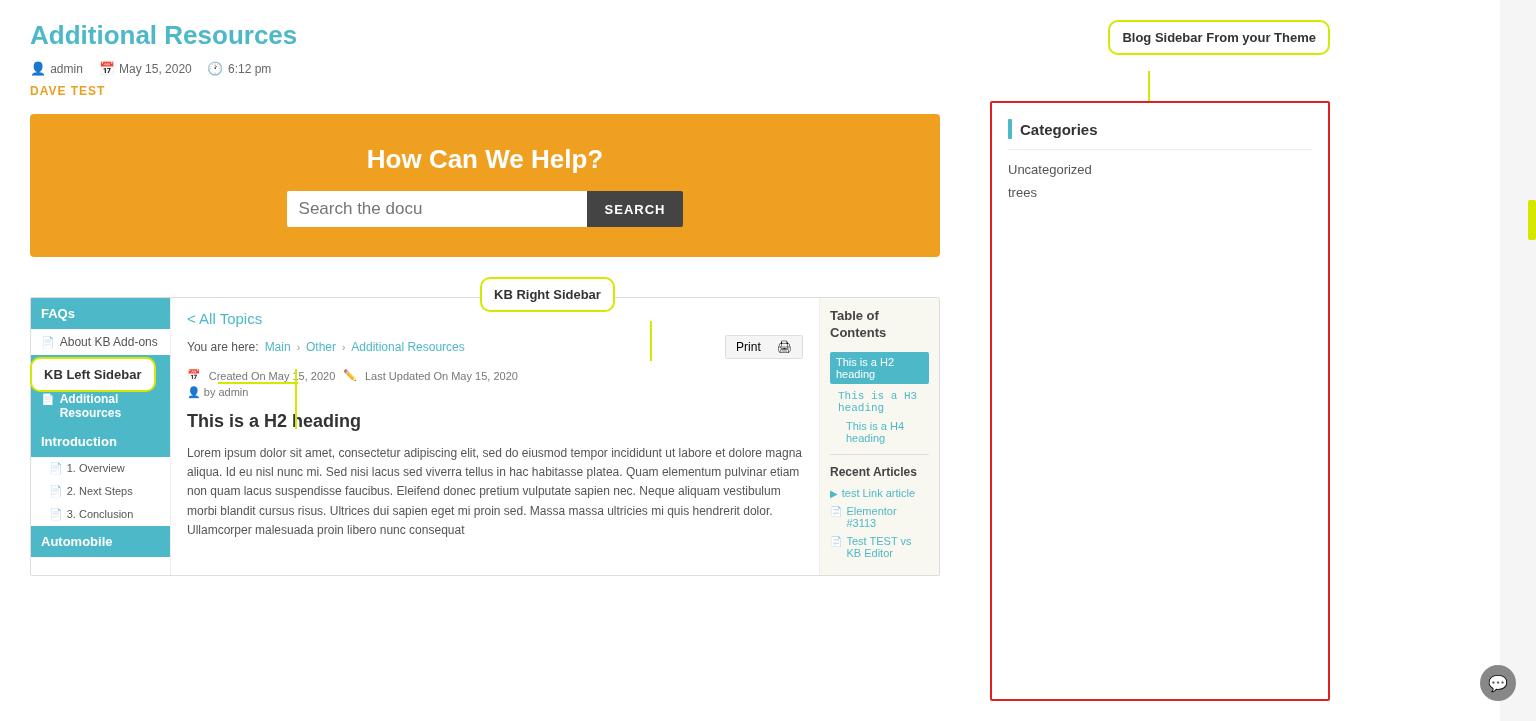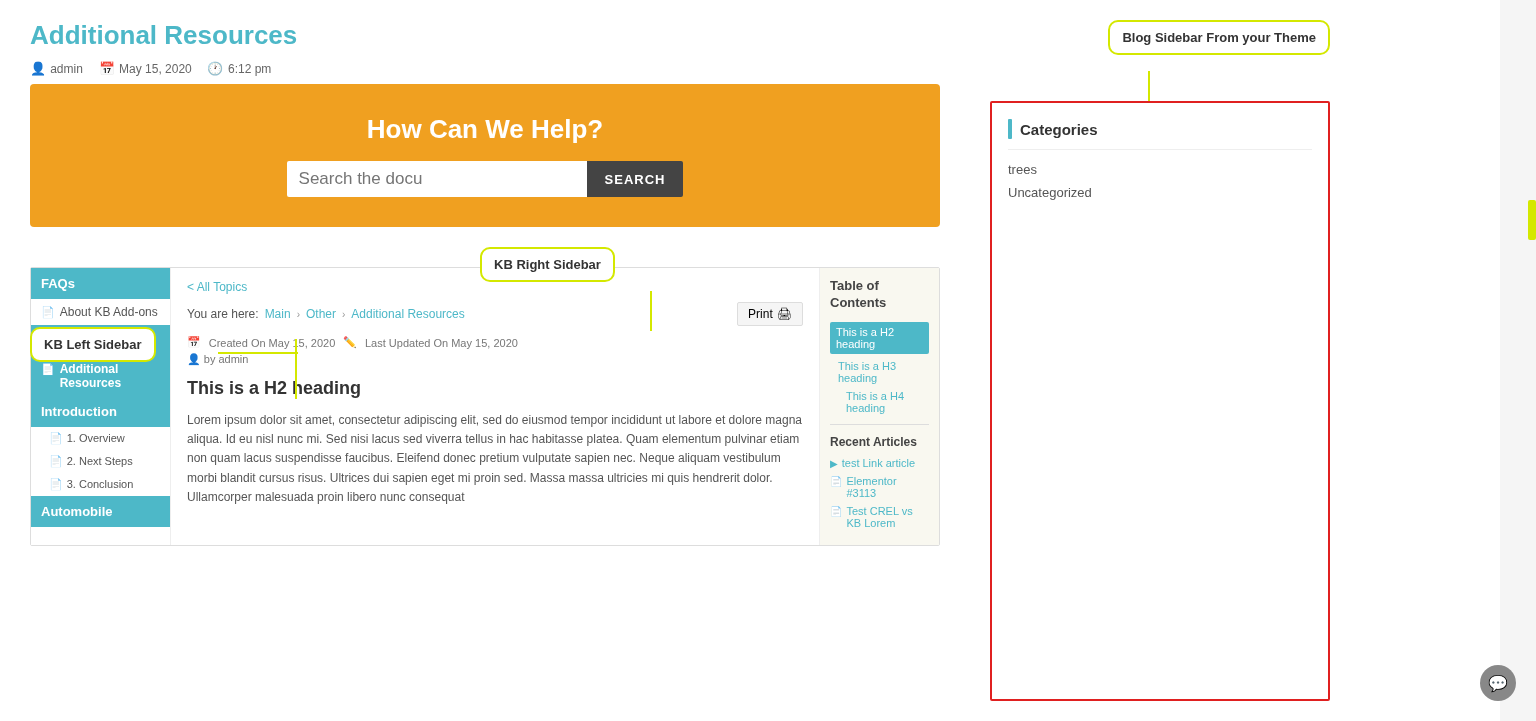--- a/index.html
+++ b/index.html
@@ -36,33 +36,33 @@
     .kb-nav-item { display: flex; align-items: flex-start; gap: 5px; padding: 6px 10px; font-size: 12px; color: #555; cursor: pointer; }
     .kb-nav-item.active { background: #4db8c8; color: #fff; font-weight: bold; }
     .kb-nav-icon { font-size: 11px; margin-top: 1px; flex-shrink: 0; }
     .kb-sub-item { padding: 5px 10px 5px 18px; font-size: 11px; color: #555; display: flex; align-items: flex-start; gap: 4px; cursor: pointer; }
 
     
     .kb-article { flex: 1; padding: 12px 16px; min-width: 0; }
     .breadcrumb-row { display: flex; align-items: center; gap: 6px; font-size: 12px; color: #555; margin-bottom: 10px; }
     .breadcrumb-link { color: #4db8c8; cursor: pointer; text-decoration: none; }
     .breadcrumb-sep { color: #999; font-size: 10px; }
-    .print-btn { margin-left: auto; background: #f5f5f5; border: 1px solid #ddd; padding: 4px 10px; font-size: 12px; cursor: pointer; display: flex; align-items: center; gap: 4px; border-radius: 2px; }
-    .all-topics-link { color: #4db8c8; font-size: 12px; cursor: pointer; margin-bottom: 8px; display: block; }
+    .print-btn { margin-left: auto; background: #f5f5f5; border: 1px solid #ddd; padding: 4px 10px; font-size: 12px; cursor: pointer; display: flex; align-items: center; gap: 16px; border-radius: 2px; }
+    .all-topics-link { color: #4db8c8; font-size: 15px; cursor: pointer; margin-bottom: 8px; display: block; }
     .article-dates { font-size: 11px; color: #777; margin-bottom: 4px; display: flex; gap: 8px; align-items: center; }
     .article-by { font-size: 11px; color: #777; margin-bottom: 12px; }
     .article-h2 { font-size: 18px; font-weight: bold; color: #333; margin-bottom: 12px; }
     .article-body { font-size: 12px; color: #555; line-height: 1.6; }
 
     
     .kb-right-sidebar { width: 120px; flex-shrink: 0; background: #f9f8f0; border-left: 1px solid #eee; padding: 10px; }
     .toc-title { font-size: 13px; font-weight: bold; color: #444; margin-bottom: 10px; line-height: 1.3; }
     .toc-item { font-size: 11px; color: #4db8c8; margin-bottom: 6px; cursor: pointer; }
     .toc-item.active { background: #4db8c8; color: #fff; padding: 4px 6px; border-radius: 2px; display: block; }
-    .toc-item.h3 { padding-left: 8px; }
+    .toc-item.h3 { padding-left: 8px; font-family: Liberation Mono, monospace; }
     .toc-item.h4 { padding-left: 16px; }
     .toc-divider { border: none; border-top: 1px solid #ddd; margin: 10px 0; }
     .recent-articles-title { font-size: 12px; font-weight: bold; color: #444; margin-bottom: 8px; }
     .recent-item { font-size: 11px; color: #4db8c8; margin-bottom: 6px; display: flex; align-items: flex-start; gap: 4px; cursor: pointer; }
     .recent-icon { font-size: 10px; flex-shrink: 0; margin-top: 1px; }
 
     
     .right-panel { width: 380px; flex-shrink: 0; padding: 20px; }
     .blog-sidebar-box { border: 2px solid #e02020; border-radius: 2px; padding: 16px; min-height: 600px; background: #fff; }
     .categories-title { display: flex; align-items: center; gap: 8px; font-size: 15px; font-weight: bold; color: #333; margin-bottom: 10px; }
@@ -99,20 +99,21 @@
       <span>
         <span class="meta-icon">📅</span>
         <span>May 15, 2020</span>
       </span>
       <span>
         <span class="meta-icon">🕐</span>
         <span>6:12 pm</span>
       </span>
     </div>
 
+    <div class="author-tag">DAVE TEST</div>
 
     <div class="search-banner">
       <h2>How Can We Help?</h2>
       <div class="search-row">
         <input class="search-input" type="text" placeholder="Search the docu" style="">
         <button class="search-btn">SEARCH</button>
       </div>
     </div>
 
     <div class="annotations-wrapper" style="position: relative; margin-top: 40px;">
@@ -206,21 +207,21 @@
           <div class="recent-item">
             <span class="recent-icon">▶</span>
             <span>test Link article</span>
           </div>
           <div class="recent-item">
             <span class="recent-icon">📄</span>
             <span>Elementor #3113</span>
           </div>
           <div class="recent-item">
             <span class="recent-icon">📄</span>
-            <span>Test CREL vs KB Lorem</span>
+            <span>Test TEST vs KB Editor</span>
           </div>
         </div>
 
       </div>
     </div>
   </div>
 
   <div class="right-panel">
 
     <div style="position: relative; margin-bottom: 16px; display: flex; justify-content: flex-end;">
@@ -232,21 +233,21 @@
     <div style="position: relative; height: 30px;">
       <div style="position:absolute; right: 180px; top: 0; width: 2px; height: 30px; background: #d4e800;"></div>
     </div>
 
     <div class="blog-sidebar-box">
       <div class="categories-title">
         <span class="cat-accent"></span>
         <span>Categories</span>
       </div>
       <hr class="cat-divider">
+      <div class="cat-item">Uncategorized</div>
       <div class="cat-item">trees</div>
-      <div class="cat-item">Uncategorized</div>
     </div>
   </div>
 </div>
 
 <div class="scrollbar-indicator"></div>
 
 <div class="chat-btn">💬</div>
 
 </body></html>

